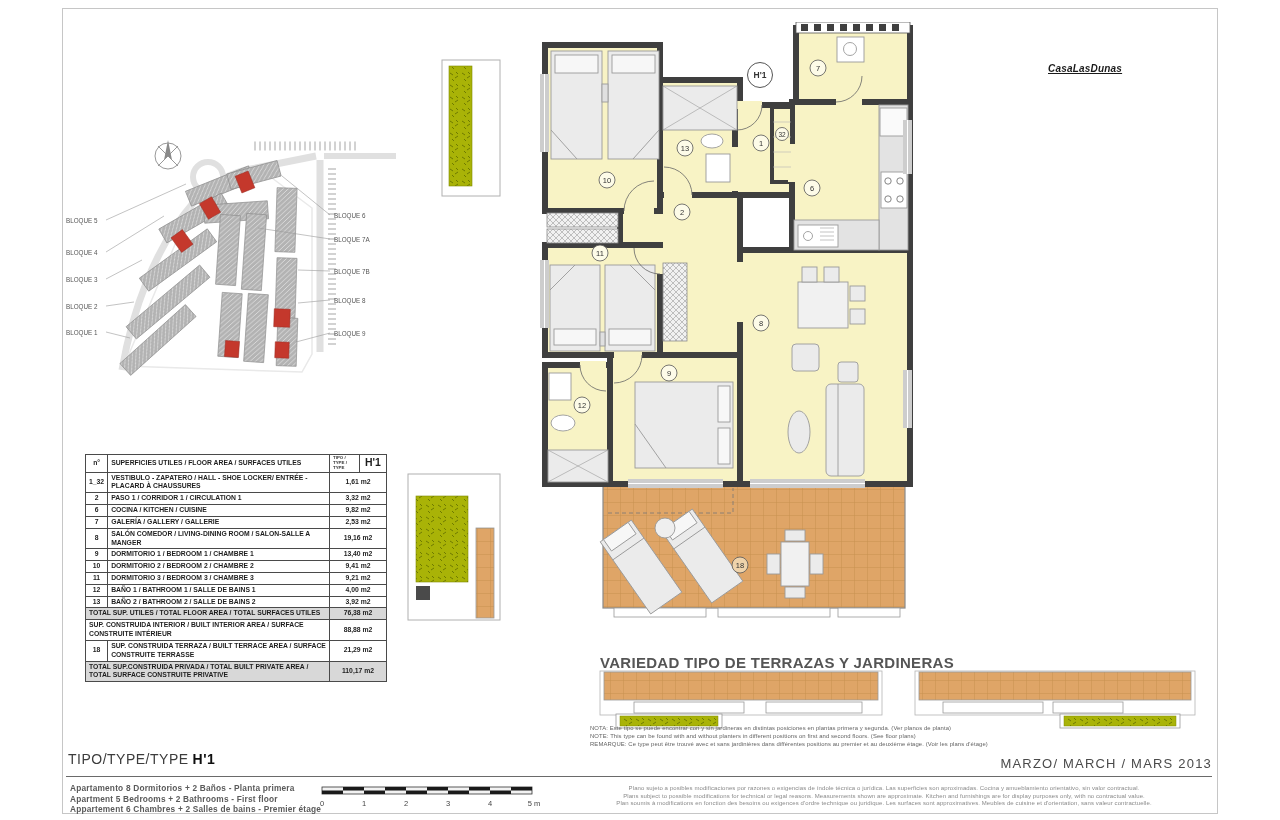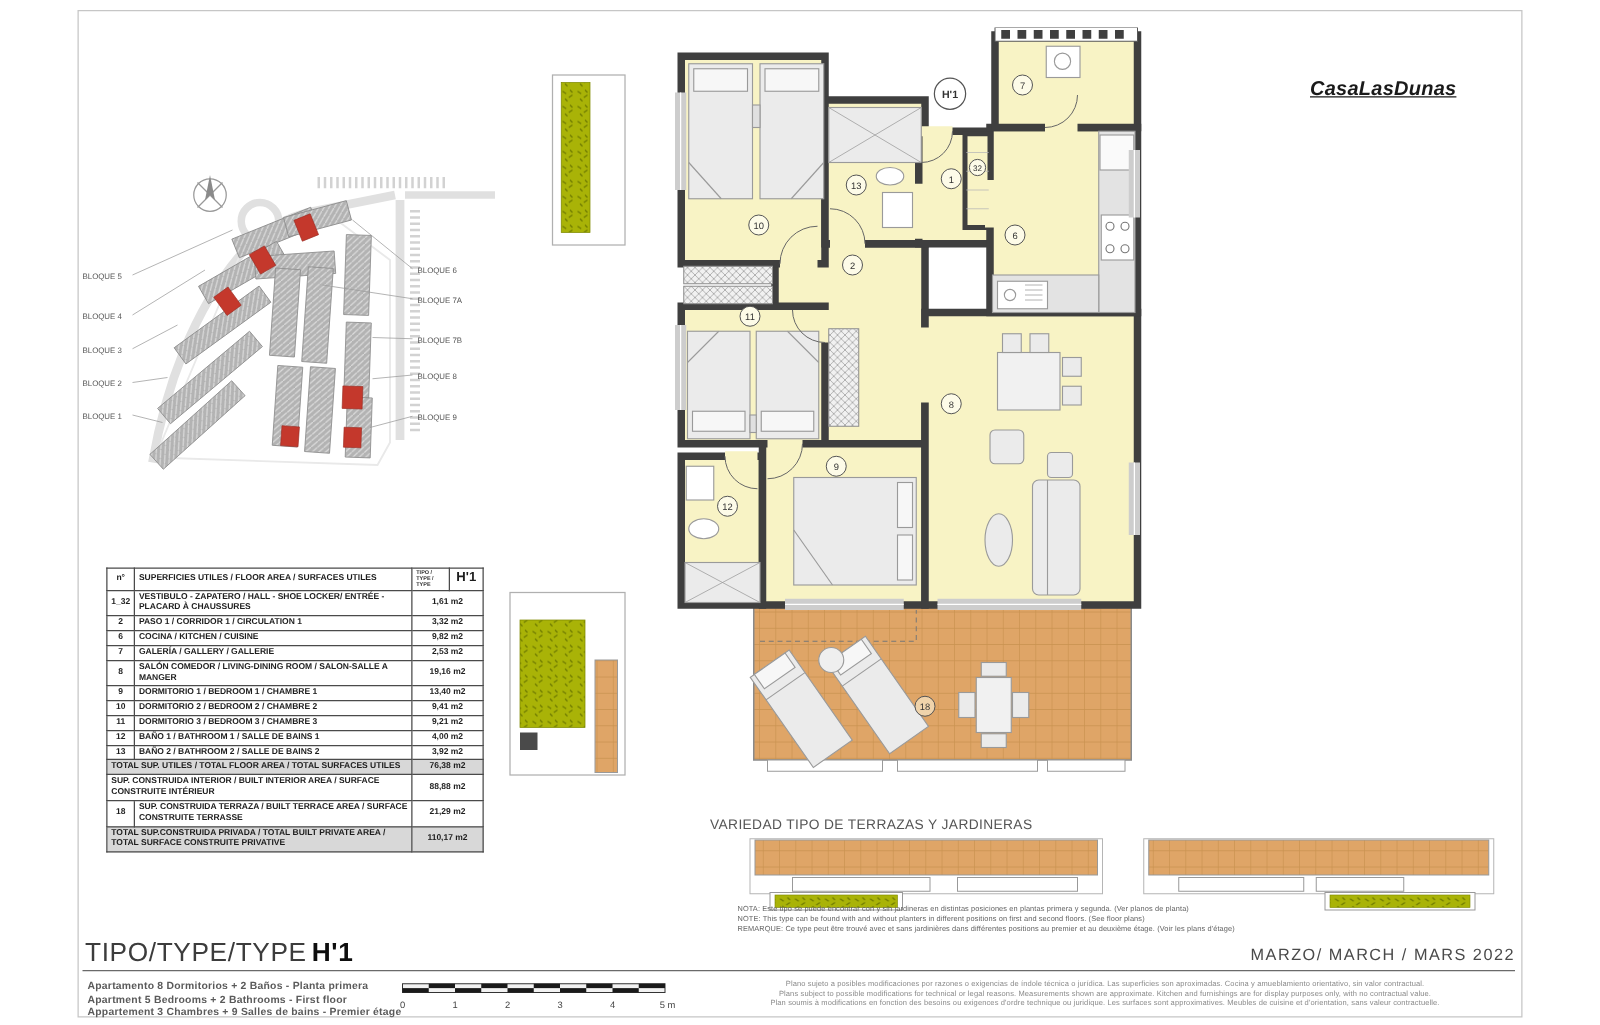--- a/index.html
+++ b/index.html
@@ -1,33 +1,33 @@
 <!DOCTYPE html>
 <html><head>
 <meta charset="utf-8">
 <style>
   * { box-sizing: border-box; margin: 0; padding: 0; }
   html,body { width:1280px; height:820px; background:#fff; font-family:"Liberation Sans",sans-serif; position:relative; overflow:hidden; }
   .page-frame { position:absolute; left:62px; top:8px; width:1156px; height:806px; border:1px solid #c6c6c6; }
-  .brand { position:absolute; left:1048px; top:63px; font-size:16px; font-weight:bold; font-style:italic; text-decoration:underline; color:#1a1a1a; letter-spacing:.2px; }
+  .brand { position:absolute; left:1048px; top:63px; font-size:10px; font-weight:bold; font-style:italic; text-decoration:underline; color:#1a1a1a; letter-spacing:.2px; }
   .site-plan { position:absolute; left:58px; top:120px; }
   .floor-plan { position:absolute; left:400px; top:22px; }
   svg text { font-family:"Liberation Sans",sans-serif; }
   .area-table { position:absolute; left:85px; top:454px; width:302px; border-collapse:collapse; }
   .area-table td, .area-table th { border:1px solid #4a4a4a; padding:1px 3px; font-size:6.8px; font-weight:bold; color:#1d1d1d; line-height:1.3; text-align:left; vertical-align:middle; }
   .area-table .num { width:22px; text-align:center; }
   .area-table .val { width:52px; text-align:center; white-space:nowrap; }
   .area-table .tipo { width:30px; font-size:4.4px; line-height:1.1; font-weight:bold; color:#333; }
   .area-table .h1col { width:27px; font-size:10.5px; text-align:center; }
   .area-table .tot { background:#d8d8d8; }
-  .variedad-title { position:absolute; left:568px; top:654px; font-size:11px; font-weight:400; color:#555; letter-spacing:.3px; }
+  .variedad-title { position:absolute; left:600px; top:654px; font-size:15px; font-weight:700; color:#555; letter-spacing:.3px; }
   .terrace-variants { position:absolute; left:598px; top:668px; }
   .notes { position:absolute; left:590px; top:724px; font-size:5.9px; color:#636363; line-height:8px; letter-spacing:.1px; }
   .tb-rule { position:absolute; left:66px; top:776px; width:1146px; height:1px; background:#6a6a6a; }
-  .tb-title { position:absolute; left:68px; top:751px; font-size:21px; color:#3c3c3c; letter-spacing:.5px; white-space:nowrap; }
+  .tb-title { position:absolute; left:68px; top:751px; font-size:14px; color:#3c3c3c; letter-spacing:.5px; white-space:nowrap; }
   .tb-title b { color:#0e0e0e; margin-left:4px; }
   .tb-subs { position:absolute; left:70px; top:783px; font-size:8.3px; font-weight:bold; color:#5a5a5a; line-height:10.5px; letter-spacing:.2px; }
   .scalebar { position:absolute; left:312px; top:782px; }
   .tb-date { position:absolute; left:960px; top:756px; width:252px; text-align:right; font-size:13px; color:#4a4a4a; letter-spacing:1.2px; white-space:nowrap; }
   .disclaimer { position:absolute; left:552px; top:785px; width:664px; font-size:6px; color:#8a8a8a; line-height:7.6px; text-align:center; letter-spacing:.1px; }
 </style>
 </head>
 <body>
 
 <div class="page-frame"></div>
@@ -484,21 +484,21 @@
   <div>REMARQUE: Ce type peut être trouvé avec et sans jardinières dans différentes positions au premier et au deuxième étage. (Voir les plans d'étage)</div>
 </div>
 
 <div class="tb-rule"></div>
 <div class="tb-title">
   <span>TIPO/TYPE/TYPE</span><b>H'1</b>
 </div>
 <div class="tb-subs">
   <div>Apartamento 8 Dormitorios + 2 Baños - Planta primera</div>
   <div>Apartment 5 Bedrooms + 2 Bathrooms - First floor</div>
-  <div>Appartement 3 Chambres + 9 Salles de bains - Premier étage</div>
+  <div>Appartement 6 Chambres + 2 Salles de bains - Premier étage</div>
 </div>
 
 <svg class="scalebar" width="240" height="30" viewBox="0 0 240 30">
   <g transform="translate(10,0)">
     <rect x="0" y="5" width="210" height="7" fill="#f2f2f2" stroke="#333" stroke-width=".8"></rect>
     <g fill="#1a1a1a">
       <rect x="21" y="5" width="21" height="3.5"></rect>
         <rect x="63" y="5" width="21" height="3.5"></rect>
         <rect x="105" y="5" width="21" height="3.5"></rect>
         <rect x="147" y="5" width="21" height="3.5"></rect>
@@ -513,19 +513,19 @@
       <text x="0" y="24">0</text>
       <text x="42" y="24">1</text>
       <text x="84" y="24">2</text>
       <text x="126" y="24">3</text>
       <text x="168" y="24">4</text>
       <text x="212" y="24">5 m</text>
     </g>
   </g>
 </svg>
 
-<div class="tb-date">MARZO/ MARCH / MARS 2022</div>
+<div class="tb-date">MARZO/ MARCH / MARS 2013</div>
 
 <div class="disclaimer">
   <div>Plano sujeto a posibles modificaciones por razones o exigencias de índole técnica o jurídica. Las superficies son aproximadas. Cocina y amueblamiento orientativo, sin valor contractual.</div>
   <div>Plans subject to possible modifications for technical or legal reasons. Measurements shown are approximate. Kitchen and furnishings are for display purposes only, with no contractual value.</div>
   <div>Plan soumis à modifications en fonction des besoins ou exigences d'ordre technique ou juridique. Les surfaces sont approximatives. Meubles de cuisine et d'orientation, sans valeur contractuelle.</div>
 </div>
 
 </body></html>

